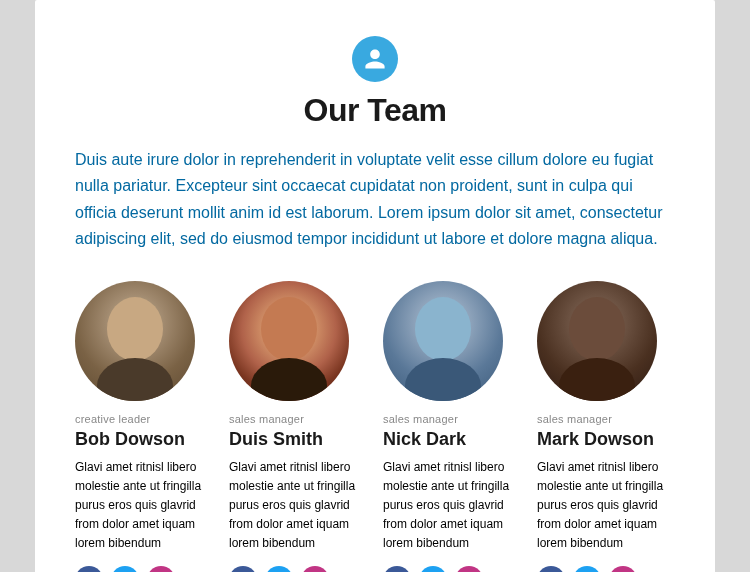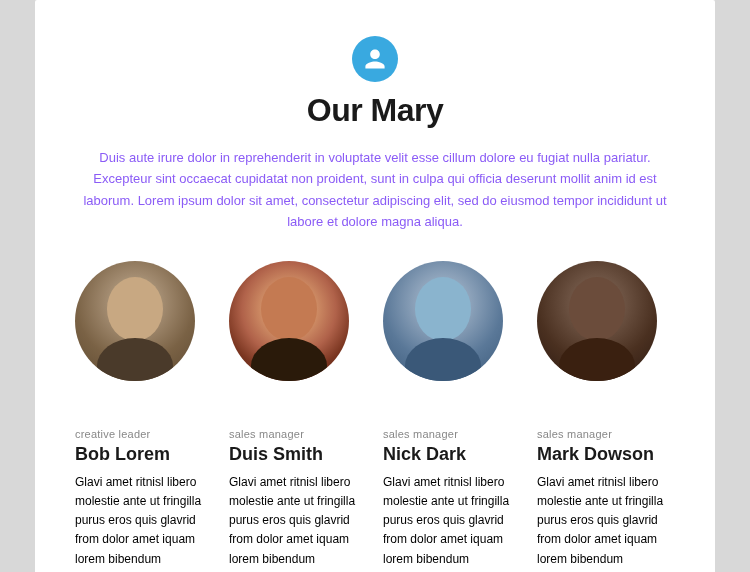--- a/index.html
+++ b/index.html
@@ -39,23 +39,22 @@
       height: 24px;
       fill: #fff;
     }
     .page-title {
       font-size: 32px;
       font-weight: 700;
       color: #1a1a1a;
       letter-spacing: -0.5px;
     }
     .description {
-      font-size: 13px;
-      color: #8b5cf6;
-      text-align: center;
+      font-size: 16px;
+      color: #0369a1;
       line-height: 1.65;
       margin-bottom: 28px;
     }
     .team-grid {
       display: flex;
       gap: 16px;
       justify-content: space-between;
     }
     .team-member {
       flex: 1;
@@ -83,21 +82,20 @@
       background: radial-gradient(circle at 50% 35%, #b8c8d8 0%, #8aa0b8 30%, #5a7898 60%, #3a5878 100%);
     }
     .photo-mark {
       background: radial-gradient(circle at 50% 35%, #8a7060 0%, #6a5040 30%, #4a3020 60%, #2a1810 100%);
     }
     .member-role {
       font-size: 11px;
       color: #888;
       margin-bottom: 4px;
       letter-spacing: 0.02em;
-      margin-top: 35px;
     }
     .member-name {
       font-size: 18px;
       font-weight: 700;
       color: #1a1a1a;
       margin-bottom: 8px;
     }
     .member-bio {
       font-size: 12px;
       color: #000000;
@@ -129,33 +127,33 @@
 </head>
 <body>
 
 <div class="card">
   <div class="header">
     <div class="avatar-icon">
       <svg viewBox="0 0 24 24">
         <path d="M12 12c2.7 0 4.8-2.1 4.8-4.8S14.7 2.4 12 2.4 7.2 4.5 7.2 7.2 9.3 12 12 12zm0 2.4c-3.2 0-9.6 1.6-9.6 4.8v2.4h19.2v-2.4c0-3.2-6.4-4.8-9.6-4.8z"></path>
       </svg>
     </div>
-    <h1 class="page-title">Our Mary</h1>
+    <h1 class="page-title">Our Team</h1>
   </div>
   <p class="description">Duis aute irure dolor in reprehenderit in voluptate velit esse cillum dolore eu fugiat nulla pariatur. Excepteur sint occaecat cupidatat non proident, sunt in culpa qui officia deserunt mollit anim id est laborum. Lorem ipsum dolor sit amet, consectetur adipiscing elit, sed do eiusmod tempor incididunt ut labore et dolore magna aliqua.</p>
 
   <div class="team-grid">
   <div class="team-member">
         <div class="member-photo photo-bob"><svg viewBox="0 0 120 120" width="120" height="120">
             <rect width="120" height="120" fill="transparent"></rect>
             <ellipse cx="60" cy="48" rx="28" ry="32" fill="#c8a882"></ellipse>
             <ellipse cx="60" cy="105" rx="38" ry="28" fill="#4a3a2a"></ellipse>
           </svg></div>
         <span class="member-role">creative leader</span>
-        <div class="member-name">Bob Lorem</div>
+        <div class="member-name">Bob Dowson</div>
         <p class="member-bio">Glavi amet ritnisl libero molestie ante ut fringilla purus eros quis glavrid from dolor amet iquam lorem bibendum</p>
         <div class="social-icons">
           <div class="social-icon social-fb">
             <svg viewBox="0 0 24 24">
               <path d="M17 3H7C4.8 3 3 4.8 3 7v10c0 2.2 1.8 4 4 4h5v-7h-2v-3h2V9.5C12 7.6 13.3 6 15.5 6H18v3h-2c-.6 0-1 .4-1 1v1h3l-.5 3H15v7h2c2.2 0 4-1.8 4-4V7c0-2.2-1.8-4-4-4z"></path>
             </svg>
           </div>
           <div class="social-icon social-tw">
             <svg viewBox="0 0 24 24">
               <path d="M22.46 6c-.77.35-1.6.58-2.46.69.88-.53 1.56-1.37 1.88-2.38-.83.5-1.75.85-2.72 1.05C18.37 4.5 17.26 4 16 4c-2.35 0-4.27 1.92-4.27 4.29 0 .34.04.67.11.98C8.28 9.09 5.11 7.38 3 4.79c-.37.63-.58 1.37-.58 2.15 0 1.49.75 2.81 1.91 3.56-.71 0-1.37-.2-1.95-.5v.03c0 2.08 1.48 3.82 3.44 4.21a4.22 4.22 0 0 1-1.93.07 4.28 4.28 0 0 0 4 2.98 8.521 8.521 0 0 1-5.33 1.84c-.34 0-.68-.02-1.02-.06C3.44 20.29 5.7 21 8.12 21 16 21 20.33 14.46 20.33 8.79c0-.19 0-.37-.01-.56.84-.6 1.56-1.36 2.14-2.23z"></path>

